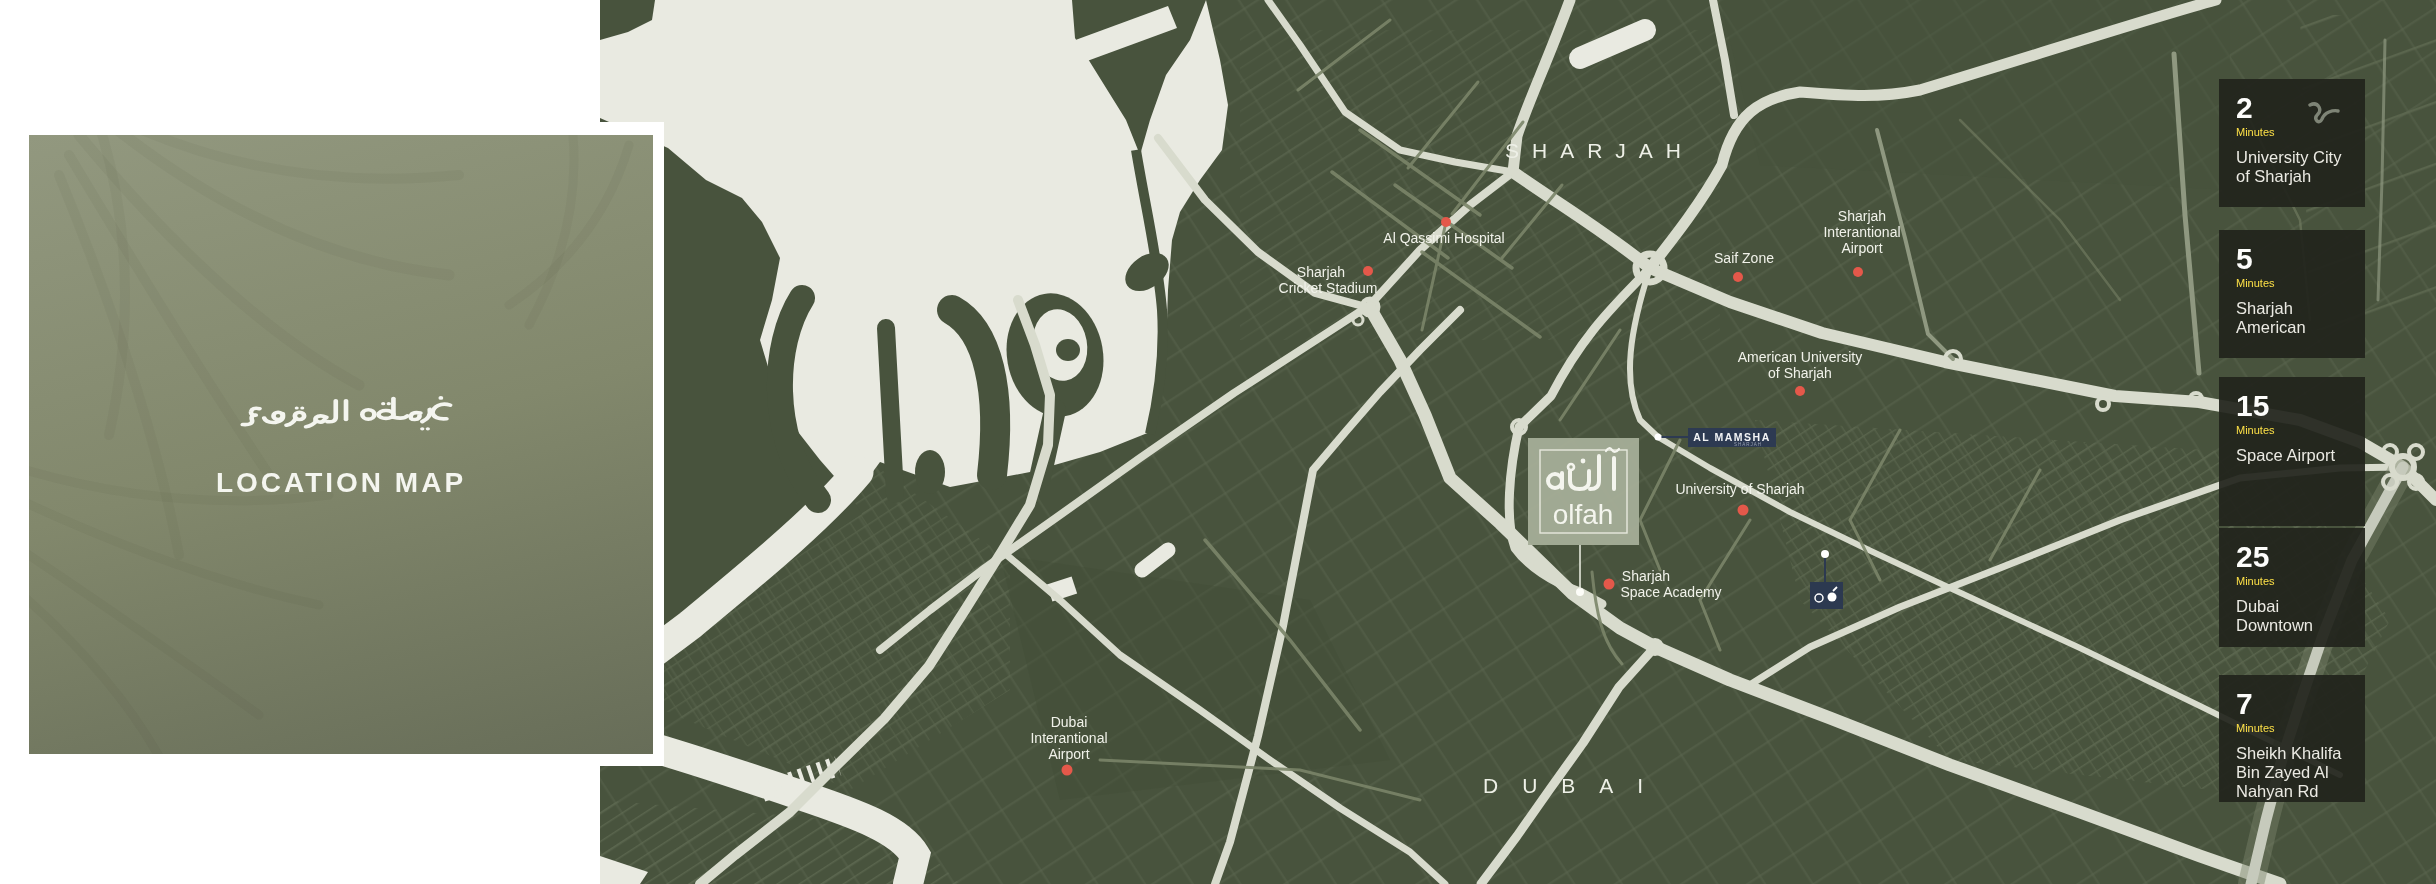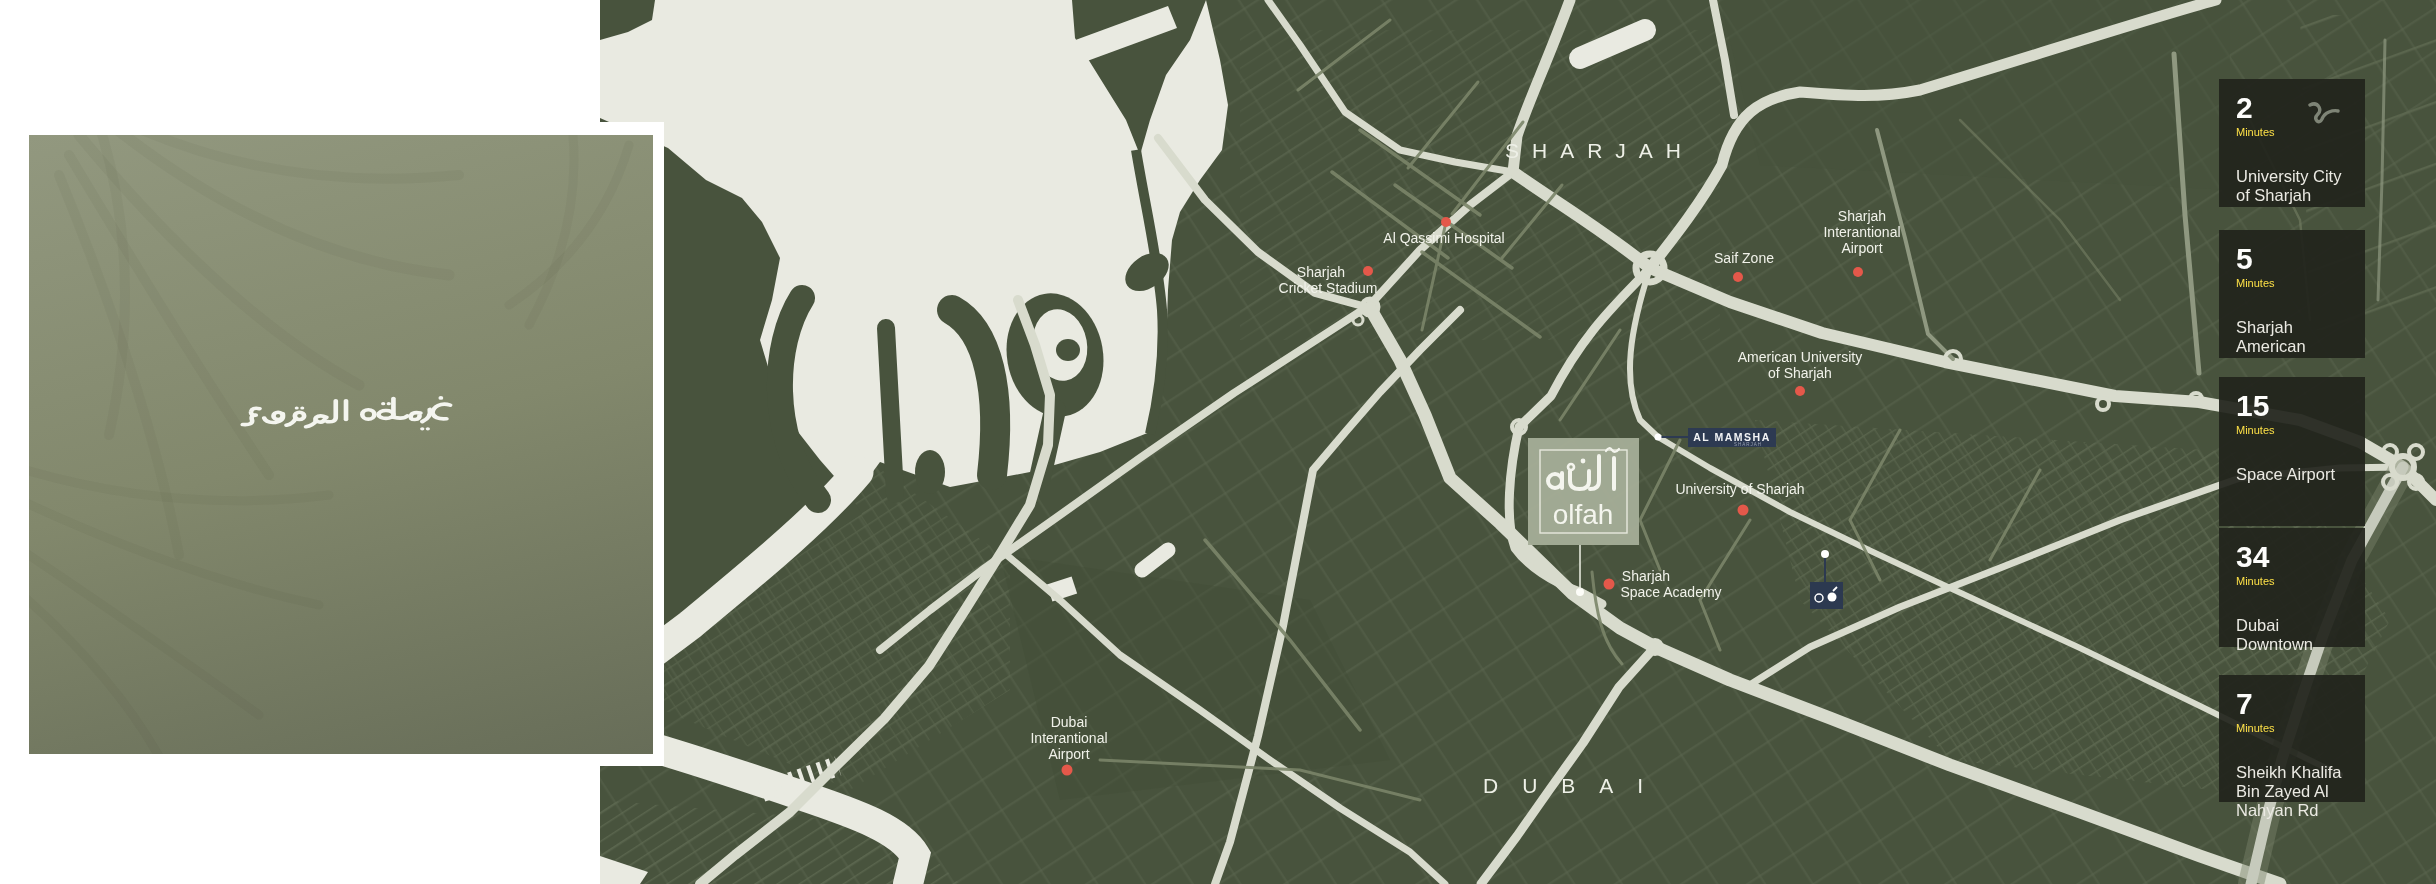--- a/index.html
+++ b/index.html
@@ -1,20 +1,20 @@
 <!DOCTYPE html>
 <html><head>
 <meta charset="utf-8">
 <style>
 html,body{margin:0;padding:0;background:#ffffff;}
 body{width:2436px;height:884px;position:relative;overflow:hidden;font-family:"Liberation Sans",sans-serif;}
 .tb{position:absolute;left:2219px;width:146px;background:rgba(33,36,28,0.93);color:#fff;box-sizing:border-box;padding:14px 8px 0 17px;}
 .tb .n{font-size:30px;font-weight:bold;line-height:30px;color:#fdfdfb;}
 .tb .m{font-size:11px;line-height:19px;color:#fde047;}
-.tb .l{font-size:16.5px;line-height:19px;color:#ebeae3;margin-top:25px;}
+.tb .l{font-size:16.5px;line-height:19px;color:#ebeae3;margin-top:6px;}
 </style>
 </head>
 <body>
 
 <div style="position:absolute;left:600px;top:0;width:1836px;height:656px;">
 <svg width="1836" height="884" viewBox="600 0 1836 884">
 <defs>
 <pattern id="mA" width="36" height="36" patternUnits="userSpaceOnUse" patternTransform="rotate(-33)">
           <rect width="36" height="2.3" fill="#5a654e"></rect>
         </pattern>
@@ -301,20 +301,21 @@
 <circle cx="391" cy="300" r="2.3"></circle>
 <circle cx="397" cy="300" r="2.3"></circle>
 <circle cx="349" cy="265" r="2.3"></circle>
 <circle cx="355" cy="265" r="2.3"></circle>
 <circle cx="256" cy="271" r="2.2"></circle>
 <circle cx="262" cy="271" r="2.2"></circle>
 </g>
       </g>
 </svg>
 
+<div style="position:absolute;left:0;top:332px;width:100%;text-align:center;font-size:28px;font-weight:bold;letter-spacing:3px;color:#f4f5ef;">LOCATION MAP</div>
 </div>
 
 <div class="tb" style="top:79px;height:128px;">
 <div class="n">2</div>
 <div class="m">Minutes</div>
 <div class="l">University City<br>of Sharjah</div>
 
 <svg width="34" height="26" viewBox="0 0 34 26" style="position:absolute;left:88px;top:22px;">
 <path d="M3,4 Q9,1 12,6 Q14,10 11,13 Q7,17 10,20 Q13,22 15,18 Q17,13 22,11 Q27,9 31,10" fill="none" stroke="#7e8476" stroke-width="3.4" stroke-linecap="round"></path>
 </svg>
@@ -326,21 +327,21 @@
 <div class="l">Sharjah American</div>
 </div>
 
 <div class="tb" style="top:377px;height:149px;">
 <div class="n">15</div>
 <div class="m">Minutes</div>
 <div class="l">Space Airport</div>
 </div>
 
 <div class="tb" style="top:528px;height:119px;">
-<div class="n">34</div>
+<div class="n">25</div>
 <div class="m">Minutes</div>
 <div class="l">Dubai<br>Downtown</div>
 </div>
 
 <div class="tb" style="top:675px;height:127px;">
 <div class="n">7</div>
 <div class="m">Minutes</div>
 <div class="l">Sheikh Khalifa<br>Bin Zayed Al<br>Nahyan Rd</div>
 </div>
 

